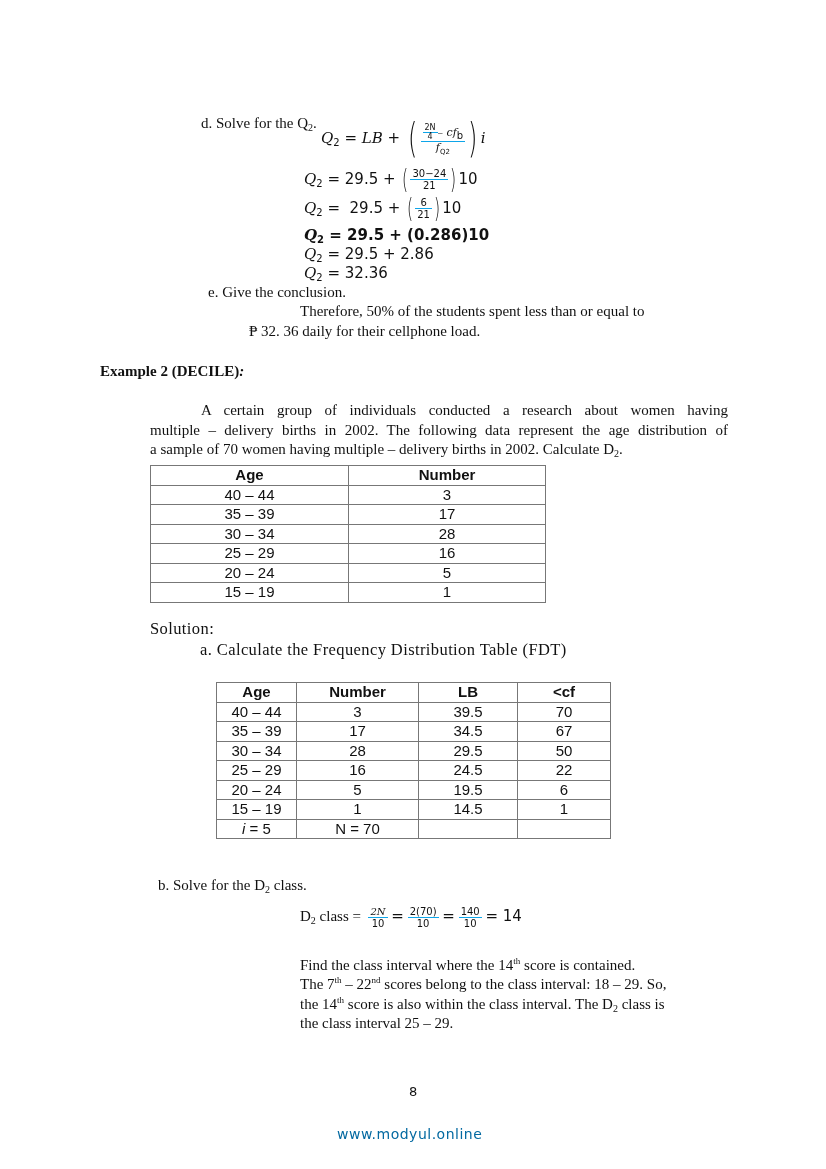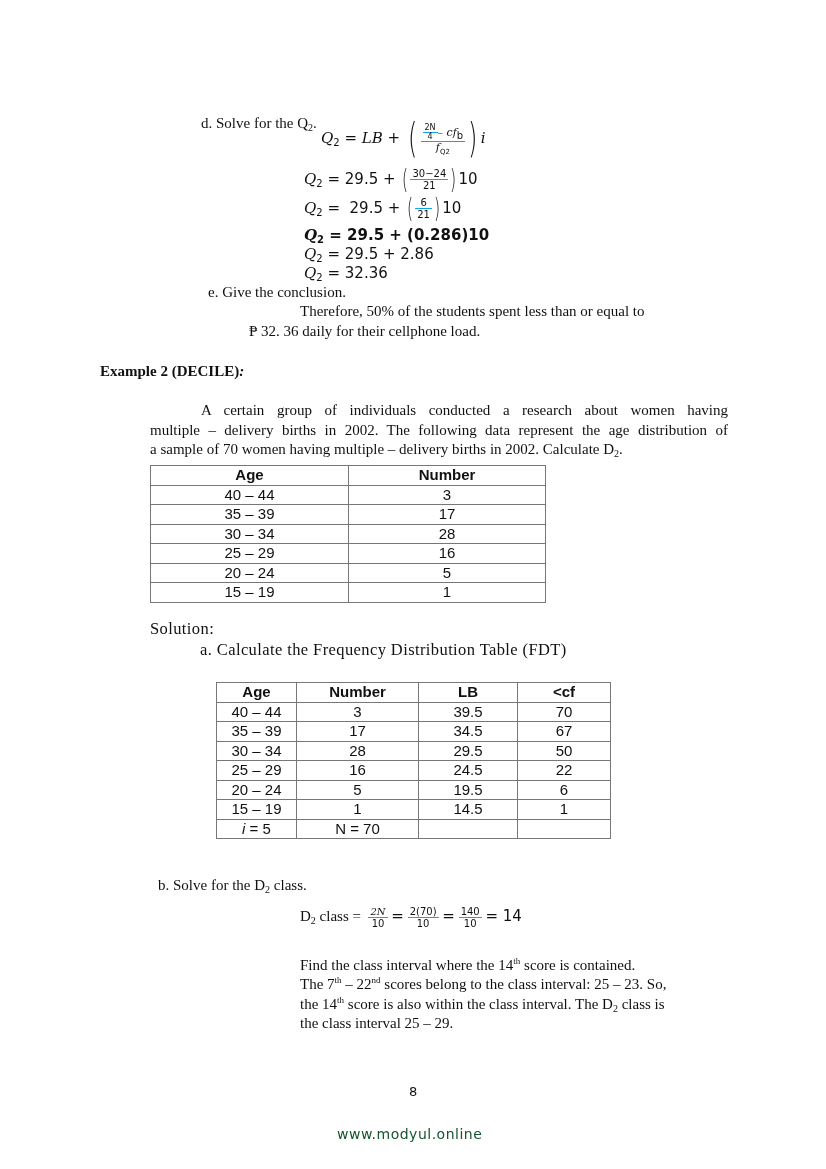--- a/index.html
+++ b/index.html
@@ -12,21 +12,21 @@
     .frac .num { display: block; border-bottom: 1px solid #0ea5e9; padding: 0 2px; }
     .frac .den { display: block; padding: 0 2px; }
     .paren { display: inline-block; vertical-align: middle; font-size: 26px; line-height: 26px; font-weight: 200; transform: scaleX(0.6); }
     .paren.big { font-size: 40px; line-height: 40px; }
     table.data { border-collapse: collapse; position: absolute; font-family: Liberation Sans, sans-serif; font-size: 15px; }
     table.data td, table.data th { border: 1px solid #777; text-align: center; padding: 0; height: 18.5px; line-height: 18px; }
     table.data th { font-weight: bold; }
     .para { text-align: justify; line-height: 19.5px; }
     sup { font-size: 9px; vertical-align: 6px; line-height: 0; }
     sub { font-size: 10px; vertical-align: -3px; line-height: 0; }
-    .watermark { color: #14532d; font-family: "DejaVu Sans", sans-serif; font-size: 14px; letter-spacing: 0.5px; }
+    .watermark { color: #0369a1; font-family: "DejaVu Sans", sans-serif; font-size: 14px; letter-spacing: 0.5px; }
     .pagenum { font-family: "DejaVu Sans", sans-serif; font-size: 13px; }
     .sol { font-size: 16.5px; letter-spacing: 0.4px; }
   </style>
 </head>
 <body>
 
 <div class="abs" style="left:201px; top:115px;">
   <span>d. Solve for the Q</span><sub>2</sub><span>.</span>
 </div>
 
@@ -164,19 +164,19 @@
   <span class="frac math" style="font-size:10px;"><span class="num"><i>2N</i></span><span class="den">10</span></span>
   <span class="math">=</span>
   <span class="frac math" style="font-size:10px;"><span class="num">2(70)</span><span class="den">10</span></span>
   <span class="math">=</span>
   <span class="frac math" style="font-size:10px;"><span class="num">140</span><span class="den">10</span></span>
   <span class="math">= 14</span>
 </div>
 
 <div class="abs" style="left:300px; top:956px; line-height:19.3px; width:430px;">
   <div><span>Find the class interval where the 14</span><sup>th</sup><span> score is contained.</span></div>
-  <div><span>The 7</span><sup>th</sup><span style="white-space:pre;"> – 22</span><sup>nd</sup><span> scores belong to the class interval: 25 – 23. So,</span></div>
+  <div><span>The 7</span><sup>th</sup><span style="white-space:pre;"> – 22</span><sup>nd</sup><span> scores belong to the class interval: 18 – 29. So,</span></div>
   <div><span>the 14</span><sup>th</sup><span> score is also within the class interval. The D</span><sub>2</sub><span> class is</span></div>
   <div>the class interval 25 – 29.</div>
 </div>
 
 <div class="abs pagenum" style="left:409px; top:1084px;">8</div>
 <div class="abs watermark" style="left:337px; top:1126px;">www.modyul.online</div>
 
 </body></html>

